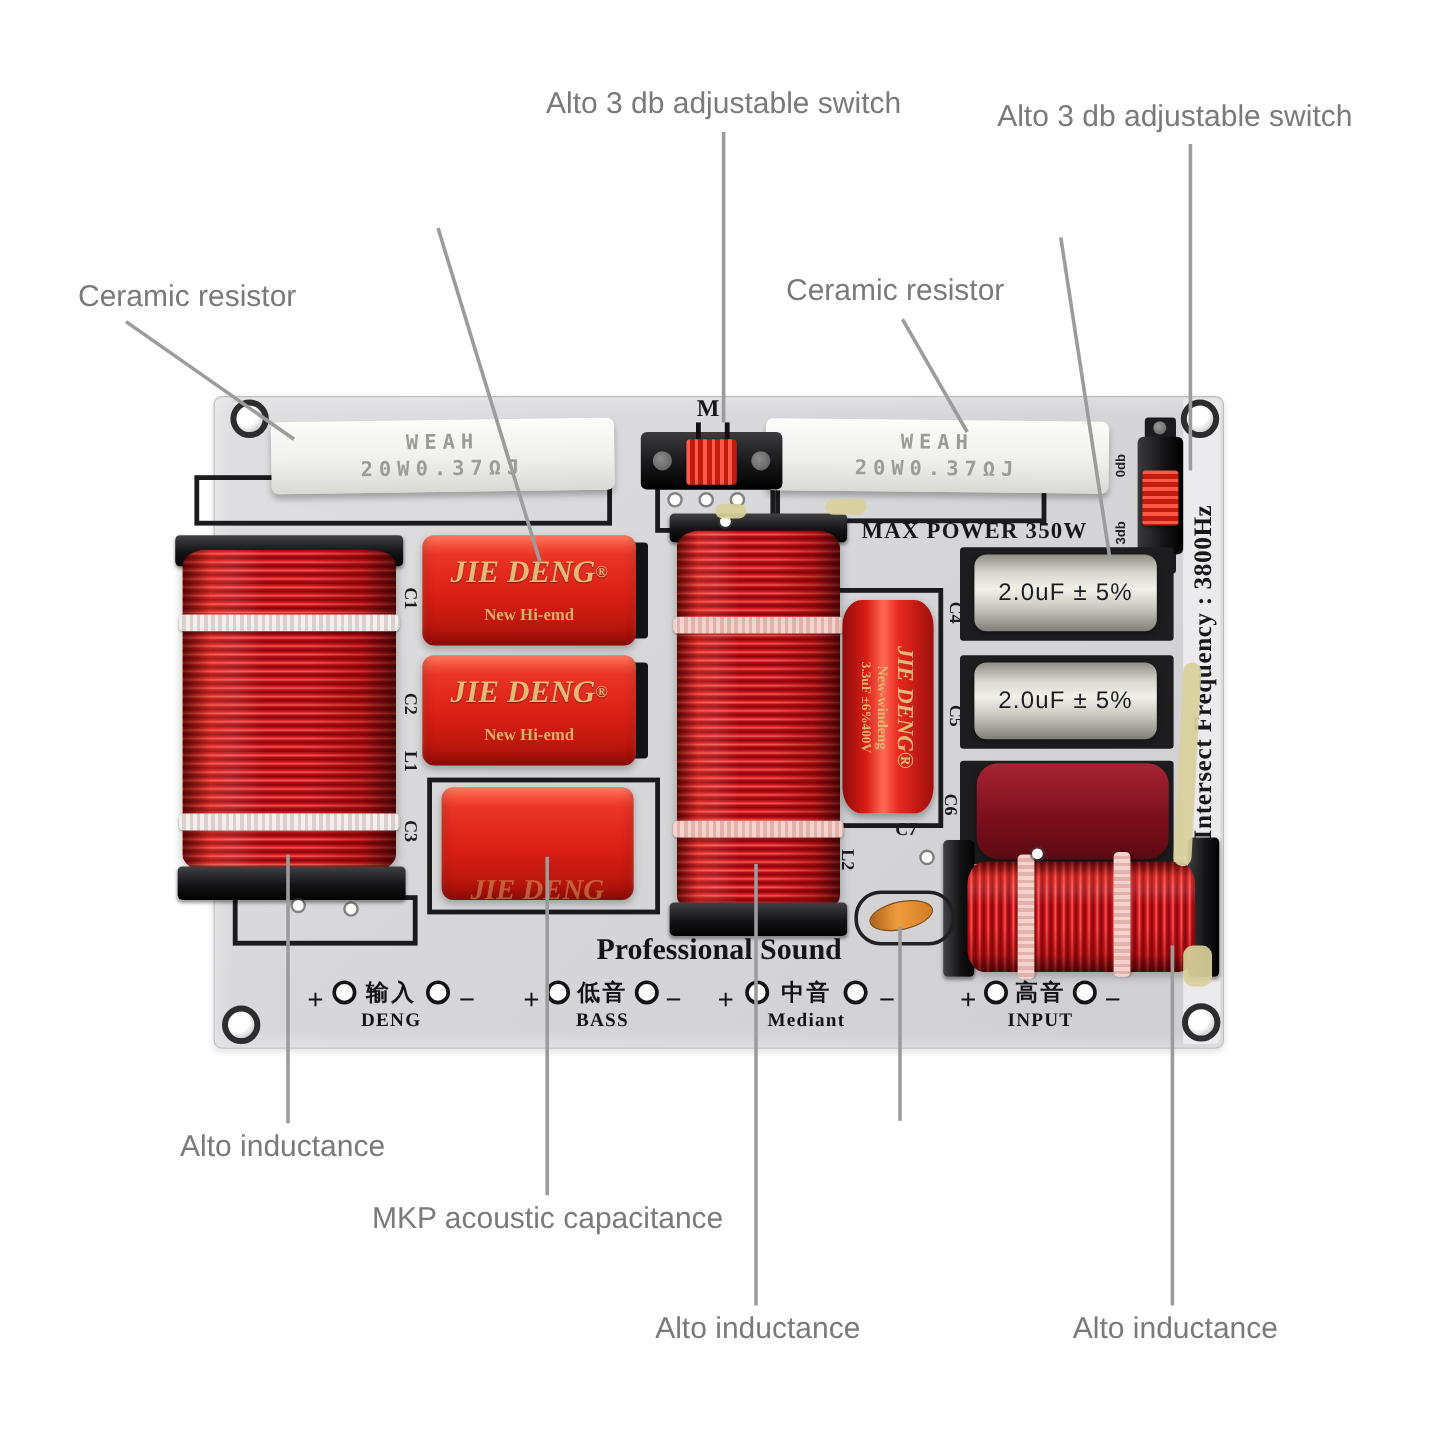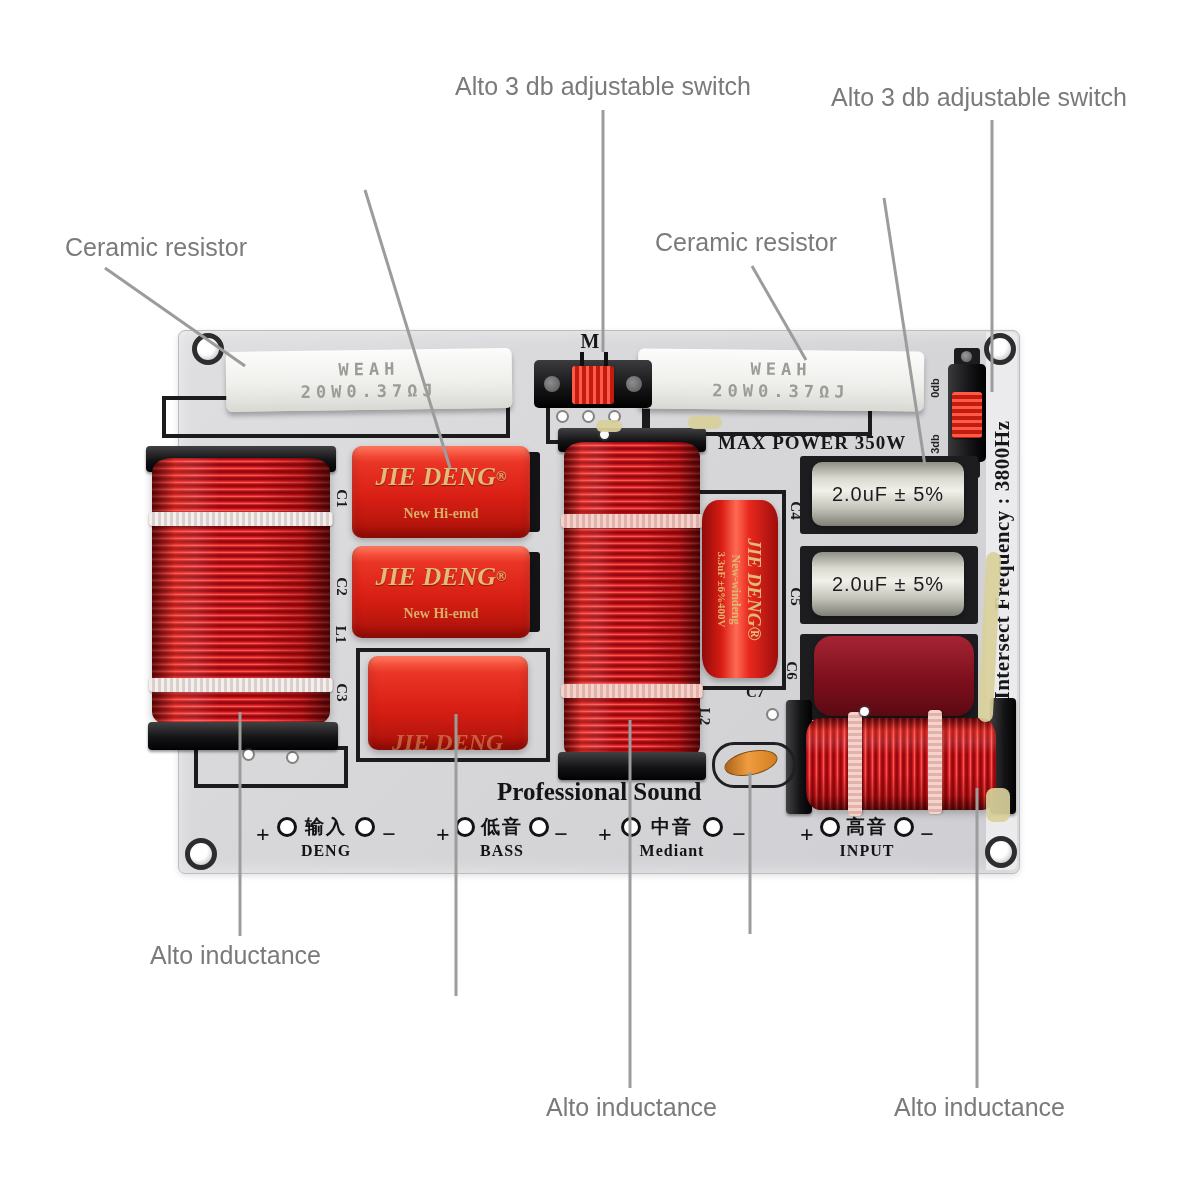--- a/index.html
+++ b/index.html
@@ -162,20 +162,21 @@
 </head>
 <body>
 
 <div class="page">
 
   <div class="ann a-ceramic-left">Ceramic resistor</div>
   <div class="ann a-alto-mid">Alto 3 db adjustable switch</div>
   <div class="ann a-alto-right">Alto 3 db adjustable switch</div>
   <div class="ann a-ceramic-right">Ceramic resistor</div>
   <div class="ann a-bass">Alto inductance</div>
+  <div class="ann a-mkp">MKP acoustic capacitance</div>
   <div class="ann a-alto-l">Alto inductance</div>
   <div class="ann a-alto-r">Alto inductance</div>
 
   <div class="board"></div>
   <div class="board-strip"></div>
   <div class="screw sc-tl"></div>
   <div class="screw sc-tr"></div>
   <div class="screw sc-bl"></div>
   <div class="screw sc-br"></div>
 

